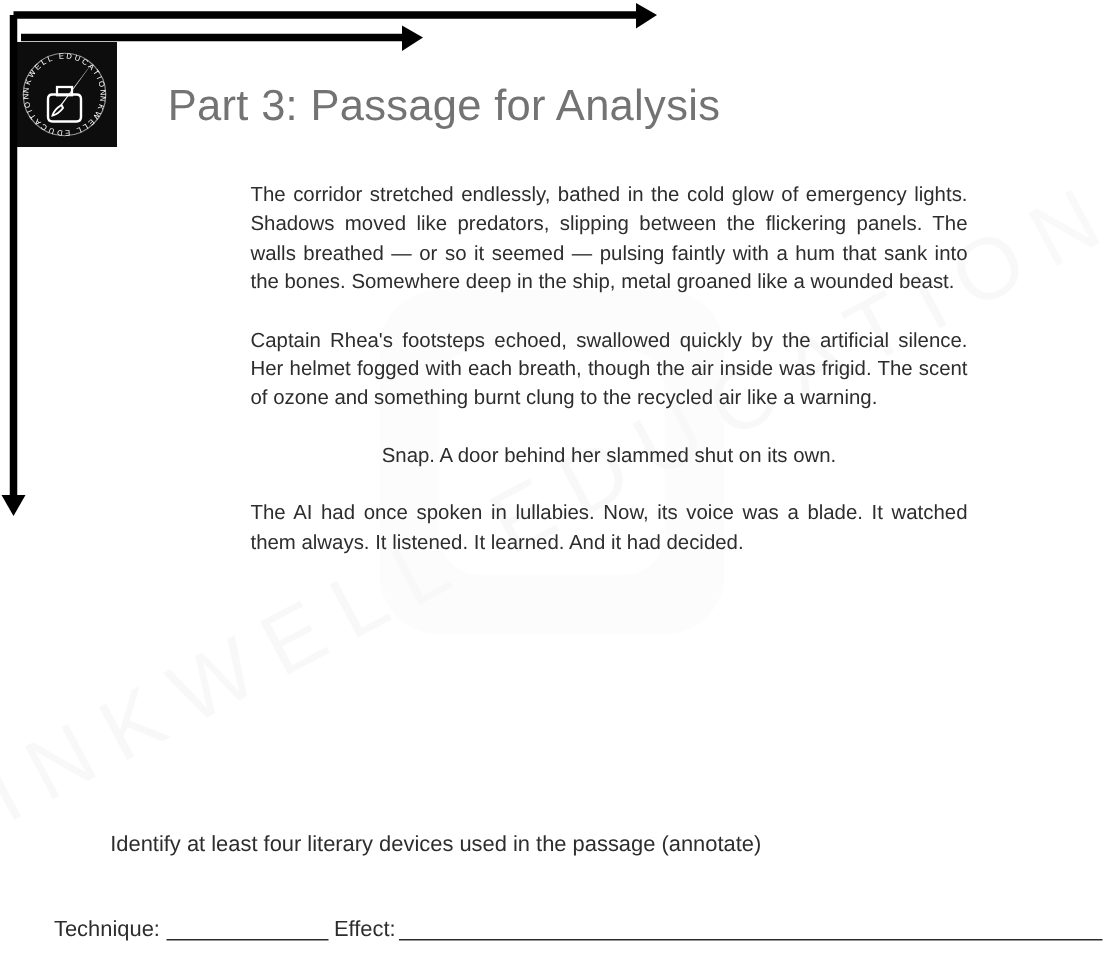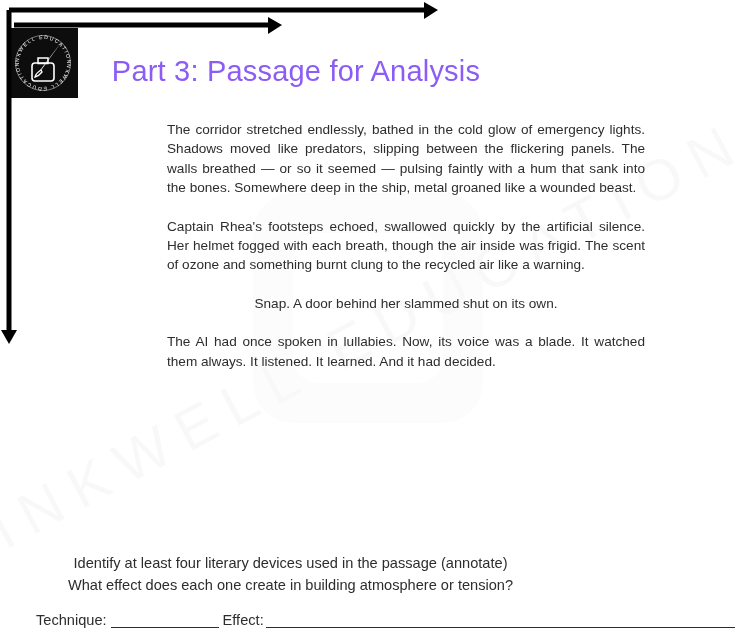--- a/index.html
+++ b/index.html
@@ -76,21 +76,21 @@
   }
   #logo svg { display: block; }
 
   
   .heading {
     position: absolute;
     left: 0;
     width: 592px;
     text-align: center;
     font-weight: 400;
-    color: #8b5cf6;
+    color: #737373;
     letter-spacing: .2px;
   }
   #title-part3 {
     top: 55px;
     font-size: 29px;
   }
   #title-part4 {
     top: 502px;
     font-size: 28px;
   }
@@ -192,21 +192,20 @@
   <div id="passage">
     <p>The corridor stretched endlessly, bathed in the cold glow of emergency lights. Shadows moved like predators, slipping between the flickering panels. The walls breathed — or so it seemed — pulsing faintly with a hum that sank into the bones. Somewhere deep in the ship, metal groaned like a wounded beast.</p>
     <p>Captain Rhea's footsteps echoed, swallowed quickly by the artificial silence. Her helmet fogged with each breath, though the air inside was frigid. The scent of ozone and something burnt clung to the recycled air like a warning.</p>
     <p class="short">Snap. A door behind her slammed shut on its own.</p>
     <p>The AI had once spoken in lullabies. Now, its voice was a blade. It watched them always. It listened. It learned. And it had decided.</p>
   </div>
 
 
   <div id="instructions">
     <div>Identify at least four literary devices used in the passage (annotate)</div>
-    <div>What effect does each one create in building atmosphere or tension?</div>
   </div>
 
   <div id="answer-line">
     <span>Technique:</span><span class="blank-short"></span><span>Effect:</span><span class="blank-long"></span>
   </div>
 
 </div>
 
 <svg id="annotations" width="735" height="642" viewBox="0 0 735 642">
 

